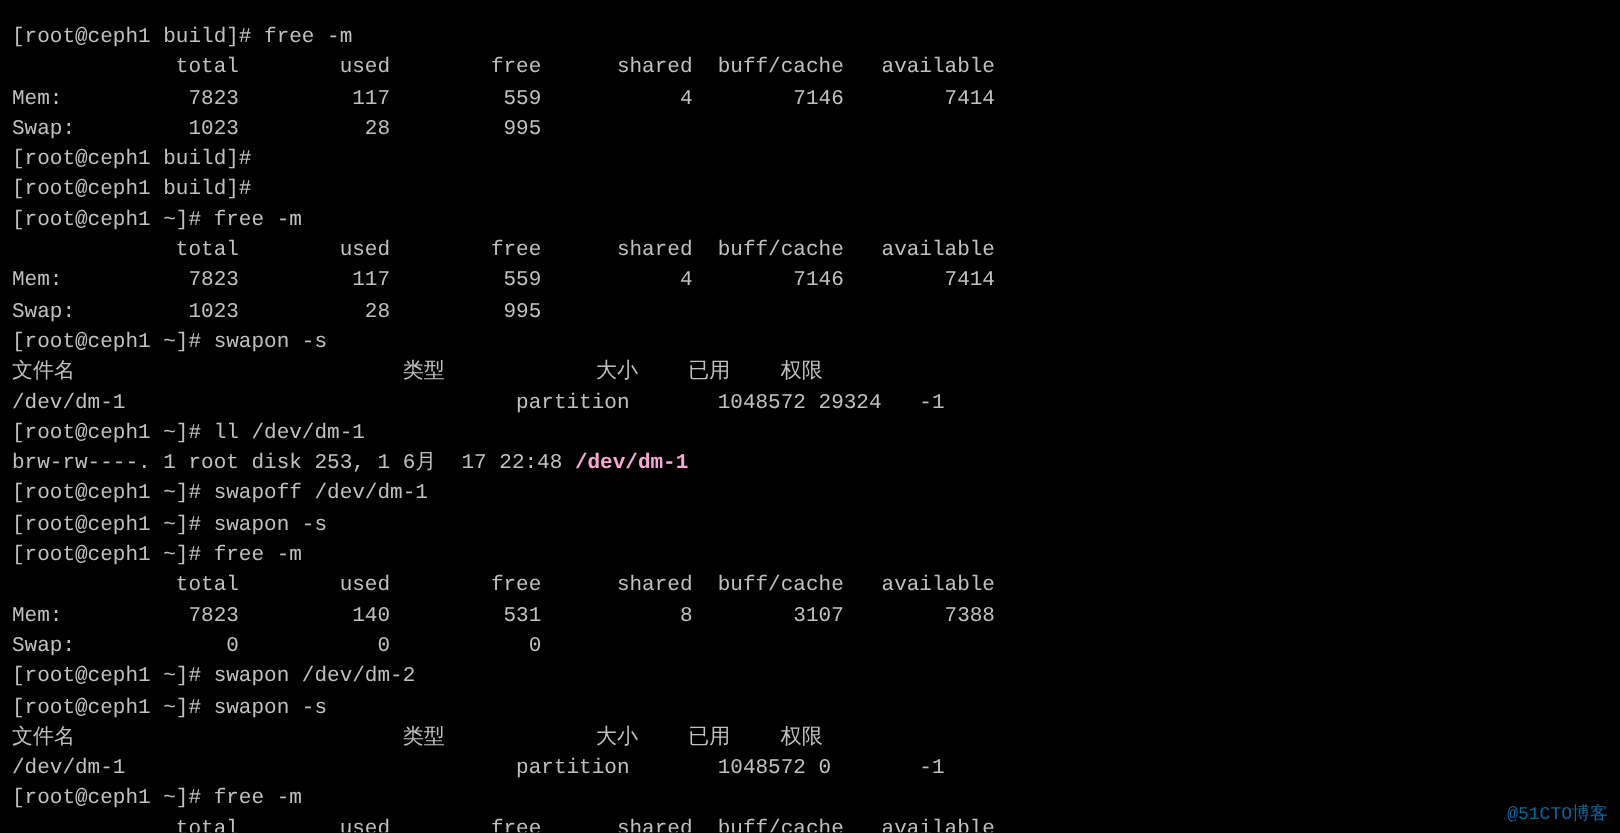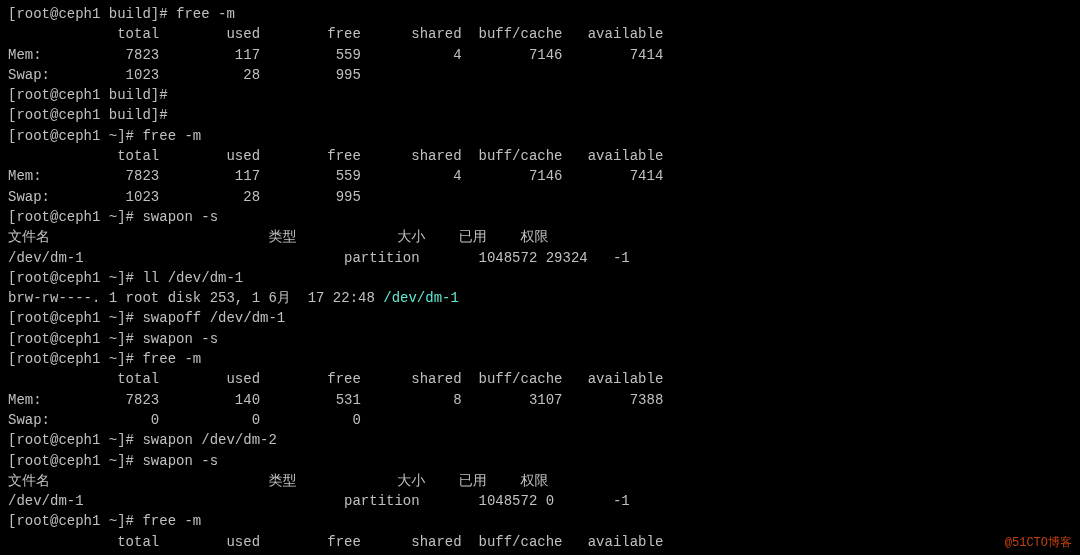--- a/index.html
+++ b/index.html
@@ -13,39 +13,39 @@
       height: 555px;
       overflow: hidden;
       font-family: 'Courier New', Courier, monospace;
       font-size: 14px;
       color: #c0c0c0;
     }
     #terminal {
       background: #000;
       width: 1080px;
       height: 555px;
-      padding: 4px 8px;
+      padding: 15px 8px;
       overflow: hidden;
       position: relative;
     }
     .line {
       line-height: 1.45;
       white-space: pre;
       display: block;
     }
     .highlight-file {
-      color: #5eead4;
-      font-weight: normal;
+      color: #f9a8d4;
+      font-weight: bold;
       margin-top: 41px;
     }
     .watermark {
       position: absolute;
       bottom: 4px;
       right: 8px;
-      color: #c2410c;
+      color: #0369a1;
       font-size: 12px;
     }
   </style>
 </head>
 <body>
 
 <div id="terminal">
   <div id="lines-container">
       <span class="line">[root@ceph1 build]# free -m</span>
       <span class="line">             total        used        free      shared  buff/cache   available</span>

